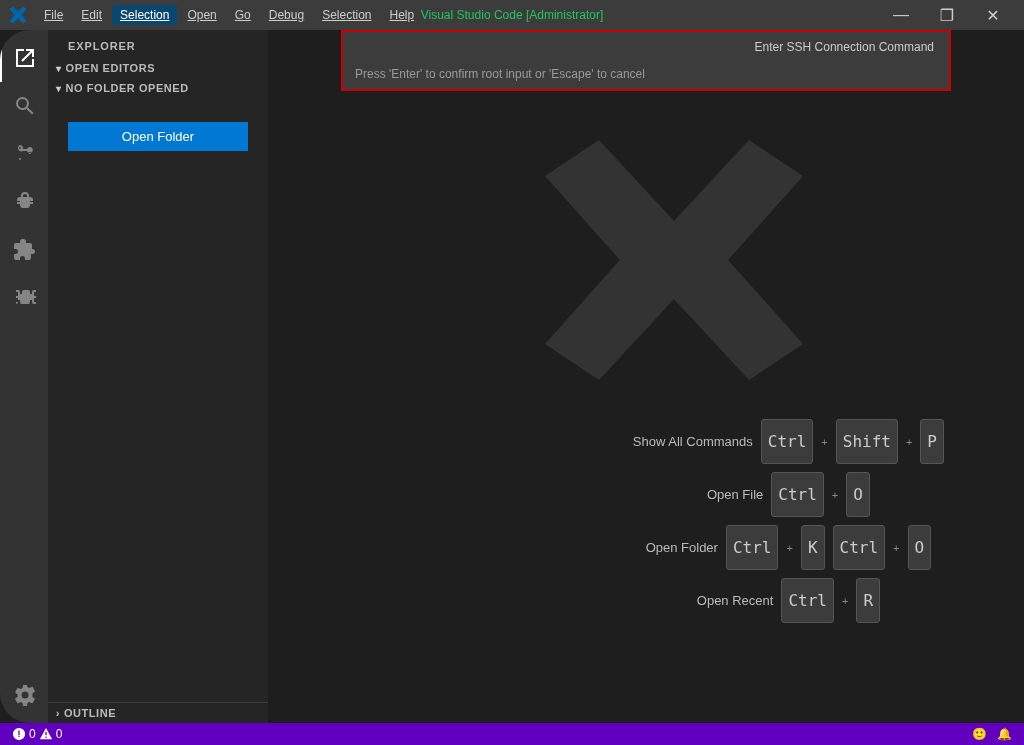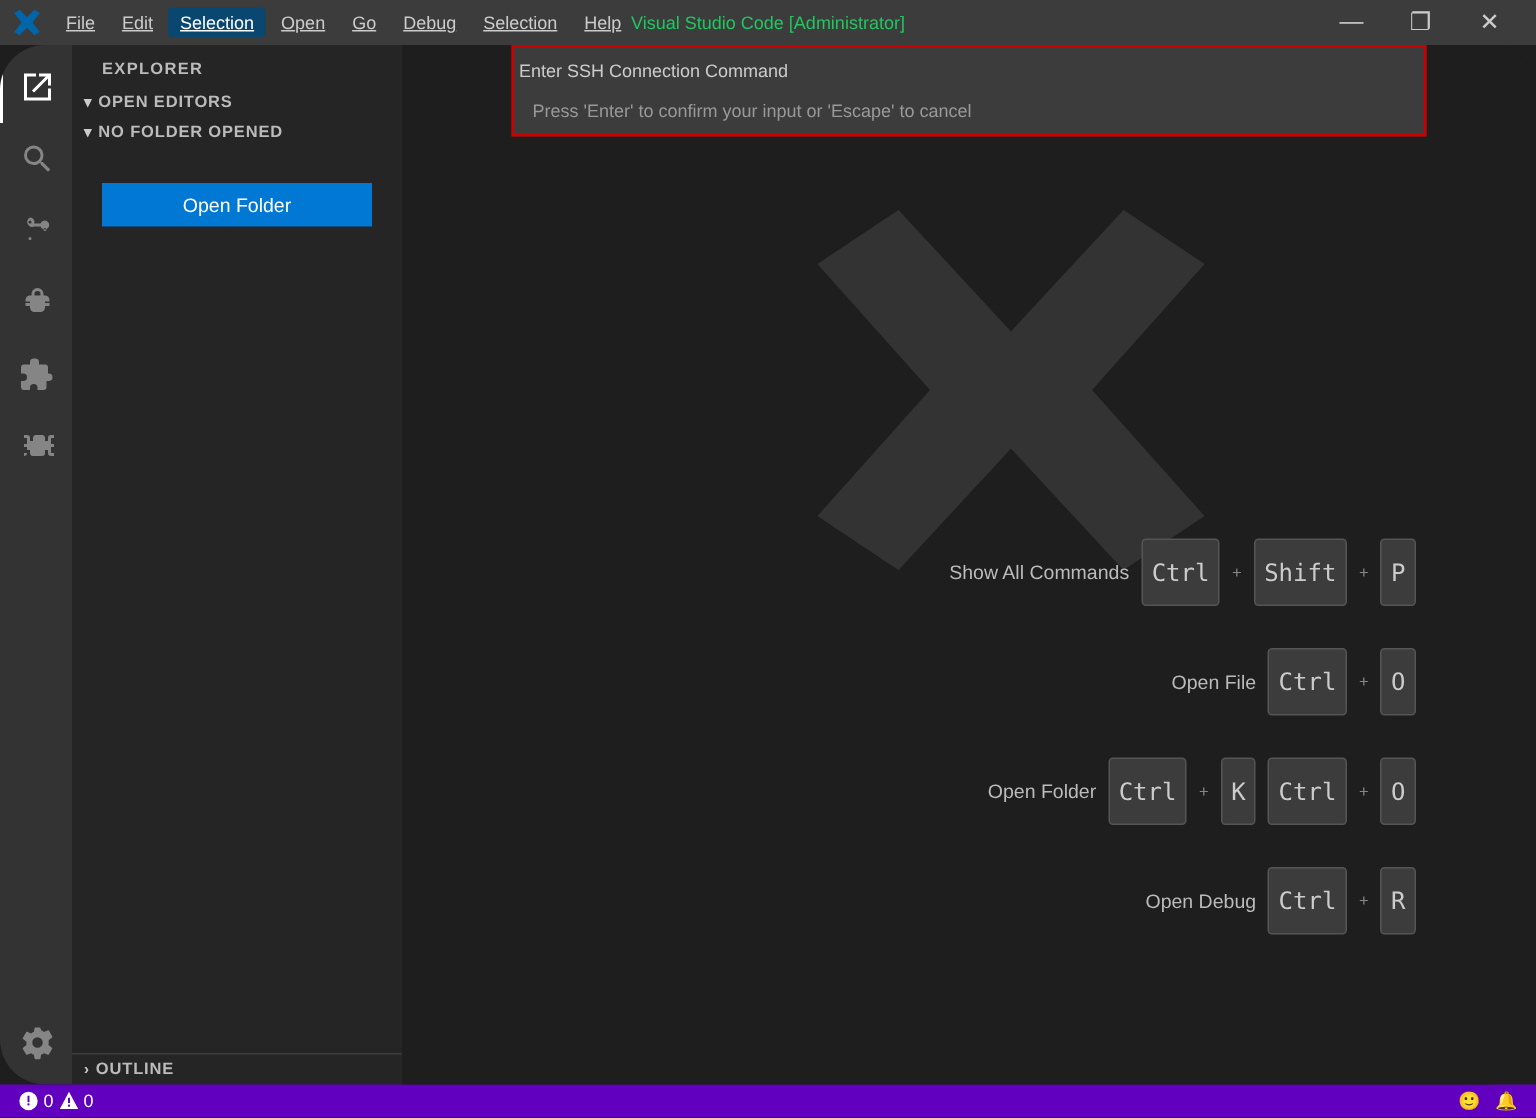--- a/index.html
+++ b/index.html
@@ -172,25 +172,25 @@
       right: 0;
       margin: 0 auto;
       width: 610px;
       left: 50%;
       transform: translateX(-50%);
       background: #3c3c3c;
       border: 2px solid #cc0000;
       z-index: 100;
     }
     #ssh-dialog-title {
-      padding: 8px 3px;
+      padding: 8px 15px;
       font-size: 12px;
       color: #cccccc;
       background: #3c3c3c;
-      text-align: left;
+      text-align: right;
     }
     #ssh-input-row {
       padding: 4px 8px;
       background: #3c3c3c;
     }
     #ssh-input {
       width: 100%;
       background: #3c3c3c;
       border: 1px solid #0078d4;
       color: #cccccc;
@@ -237,21 +237,22 @@
       height: 300px;
     }
 
     
     #shortcuts {
       position: absolute;
       right: 80px;
       bottom: 100px;
       display: flex;
       flex-direction: column;
-      gap: 28px;
+      gap: 8px;
+      align-items: center;
     }
     .shortcut-row {
       display: flex;
       align-items: center;
       justify-content: flex-end;
       gap: 8px;
     }
     .shortcut-label {
       font-size: 13px;
       color: #bbbbbb;
@@ -381,21 +382,21 @@
         <span class="chevron">›</span>
         <span>OUTLINE</span>
       </div>
     </div>
   </div>
 
   <div id="content">
 
     <div id="ssh-dialog">
       <div id="ssh-dialog-title">Enter SSH Connection Command</div>
-      <div id="ssh-hint">Press 'Enter' to confirm your input or 'Escape' to cancel</div>
+      <div id="ssh-hint">Press 'Enter' to confirm root input or 'Escape' to cancel</div>
     </div>
 
     <div id="welcome-area">
 
       <div id="vscode-bg-logo">
         <svg viewBox="0 0 100 100" xmlns="http://www.w3.org/2000/svg">
           <path d="M 75 10 L 50 37 L 25 10 L 7 22 L 32 50 L 7 78 L 25 90 L 50 63 L 75 90 L 93 78 L 68 50 L 93 22 Z" fill="#cccccc" stroke="none"></path>
         </svg>
       </div>
 
@@ -417,21 +418,21 @@
         <div class="shortcut-row">
           <span class="shortcut-label">Open Folder</span>
           <span class="kbd">Ctrl</span>
           <span class="kbd-plus">+</span>
           <span class="kbd">K</span>
           <span class="kbd">Ctrl</span>
           <span class="kbd-plus">+</span>
           <span class="kbd">O</span>
         </div>
         <div class="shortcut-row">
-          <span class="shortcut-label">Open Debug</span>
+          <span class="shortcut-label">Open Recent</span>
           <span class="kbd">Ctrl</span>
           <span class="kbd-plus">+</span>
           <span class="kbd">R</span>
         </div>
       </div>
 
     </div>
   </div>
 </div>
 

